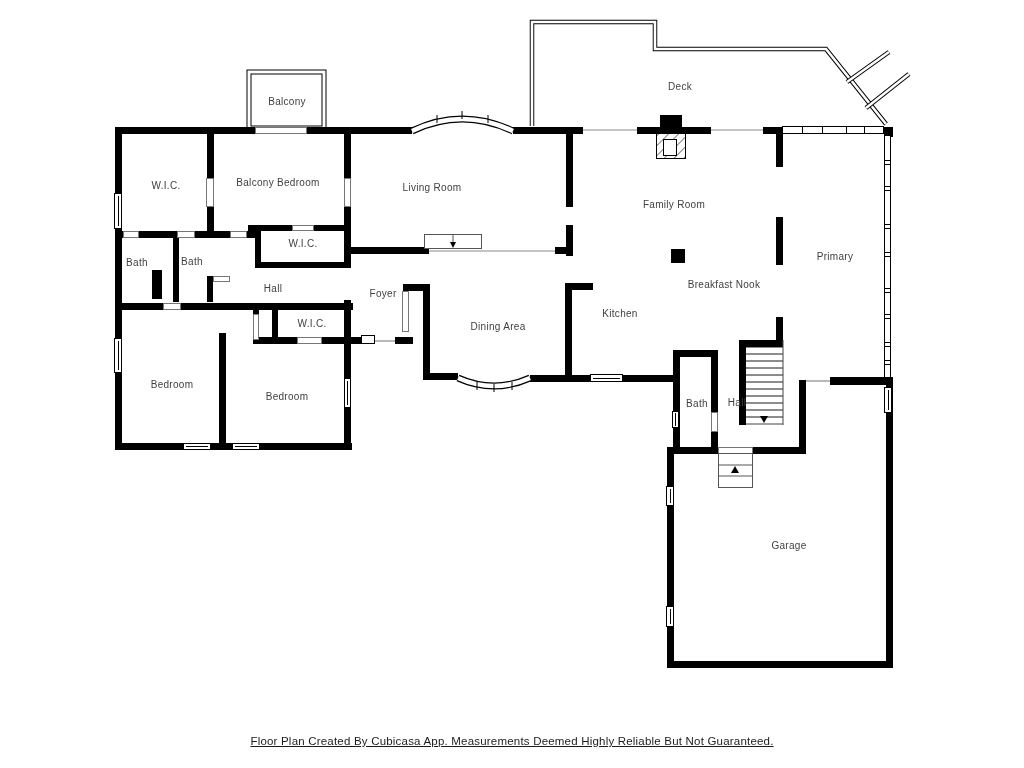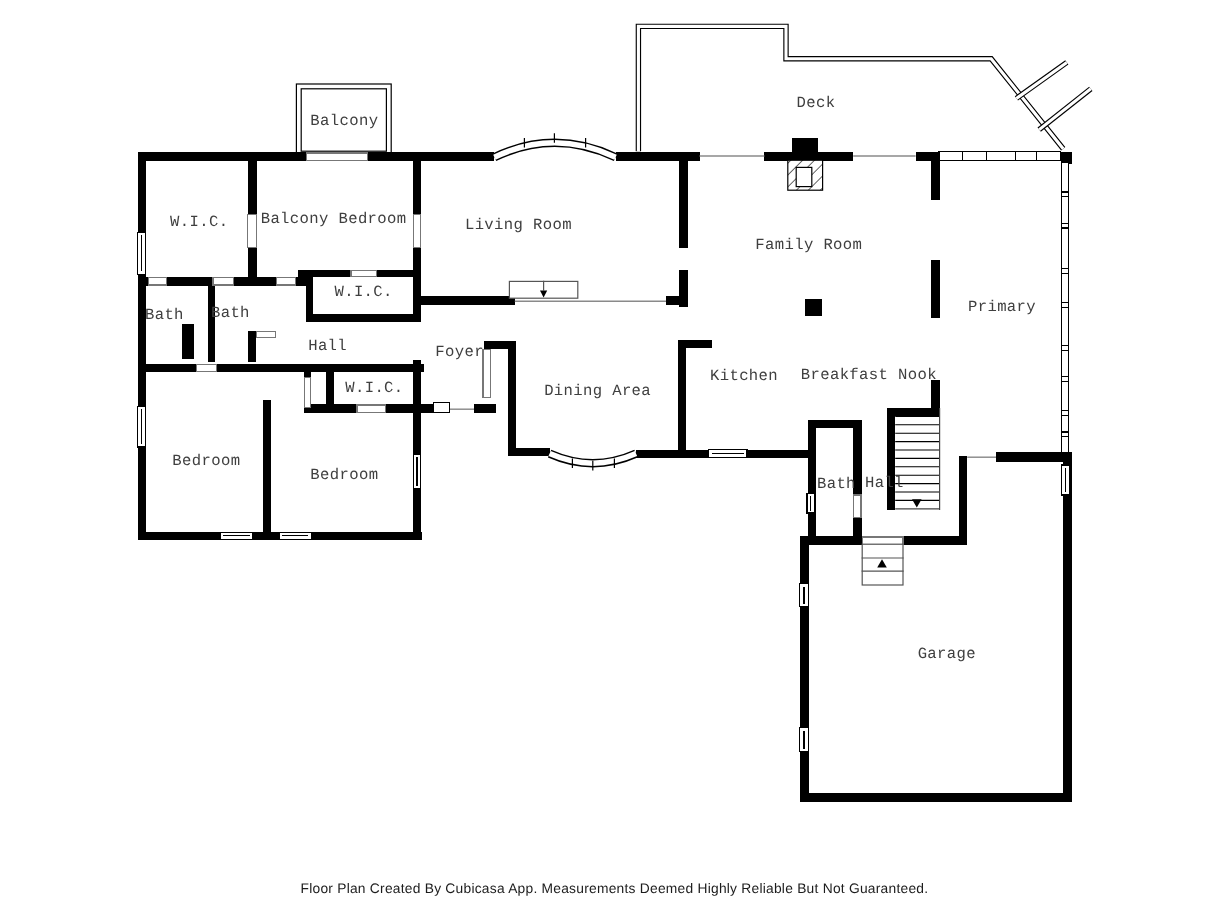--- a/index.html
+++ b/index.html
@@ -1,22 +1,22 @@
 <!DOCTYPE html>
 <html><head>
 <meta charset="utf-8">
 <style>
   html,body{margin:0;padding:0;background:#ffffff;}
   #canvas{position:relative;width:1024px;height:768px;background:#ffffff;overflow:hidden;
           font-family:"Liberation Sans", sans-serif;}
   #plan-svg{position:absolute;left:0;top:0;}
-  .room-label{position:absolute;transform:translate(-50%,-50%);font-size:13px;color:#3f3f3f;
-              letter-spacing:.3px;white-space:nowrap;font-family:Liberation Mono, monospace;}
+  .room-label{position:absolute;transform:translate(-50%,-50%);font-size:10px;color:#3f3f3f;
+              letter-spacing:.3px;white-space:nowrap;}
   .footer{position:absolute;left:0;top:735px;width:1024px;text-align:center;font-size:11.5px;
-          color:#1c1c1c;letter-spacing:.2px;}
+          color:#1c1c1c;letter-spacing:.2px;text-decoration:underline;}
 </style>
 </head>
 <body>
 
 <div id="canvas">
 
 <svg id="plan-svg" width="1024" height="768" viewBox="0 0 1024 768">
   <defs>
     <pattern id="hatch" width="7" height="7" patternTransform="rotate(45)" patternUnits="userSpaceOnUse">
       <rect width="7" height="7" fill="#ffffff"></rect>
@@ -216,21 +216,21 @@
   <span class="room-label" style="left:674px;top:204px">Family Room</span>
   <span class="room-label" style="left:835px;top:256px">Primary</span>
   <span class="room-label" style="left:303px;top:243px">W.I.C.</span>
   <span class="room-label" style="left:137px;top:262px">Bath</span>
   <span class="room-label" style="left:192px;top:261px">Bath</span>
   <span class="room-label" style="left:273px;top:288px">Hall</span>
   <span class="room-label" style="left:383px;top:293px">Foyer</span>
   <span class="room-label" style="left:312px;top:323px">W.I.C.</span>
   <span class="room-label" style="left:498px;top:326px">Dining Area</span>
   <span class="room-label" style="left:620px;top:313px">Kitchen</span>
-  <span class="room-label" style="left:724px;top:312px">Breakfast Nook</span>
+  <span class="room-label" style="left:724px;top:284px">Breakfast Nook</span>
   <span class="room-label" style="left:172px;top:384px">Bedroom</span>
   <span class="room-label" style="left:287px;top:396px">Bedroom</span>
   <span class="room-label" style="left:697px;top:403px">Bath</span>
   <span class="room-label" style="left:737px;top:402px">Hall</span>
   <span class="room-label" style="left:789px;top:545px">Garage</span>
 
   <div class="footer">Floor Plan Created By Cubicasa App. Measurements Deemed Highly Reliable But Not Guaranteed.</div>
 </div>
 
 </body></html>

